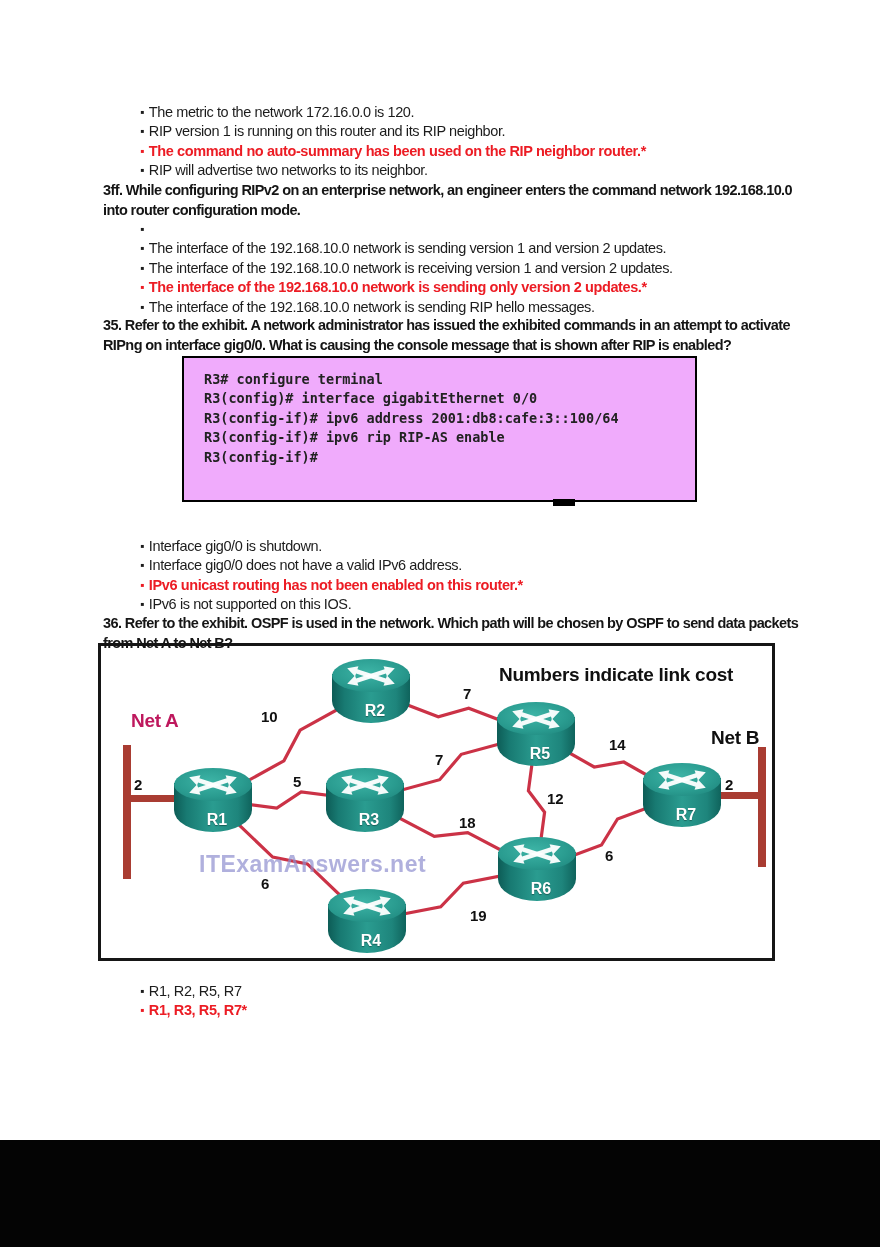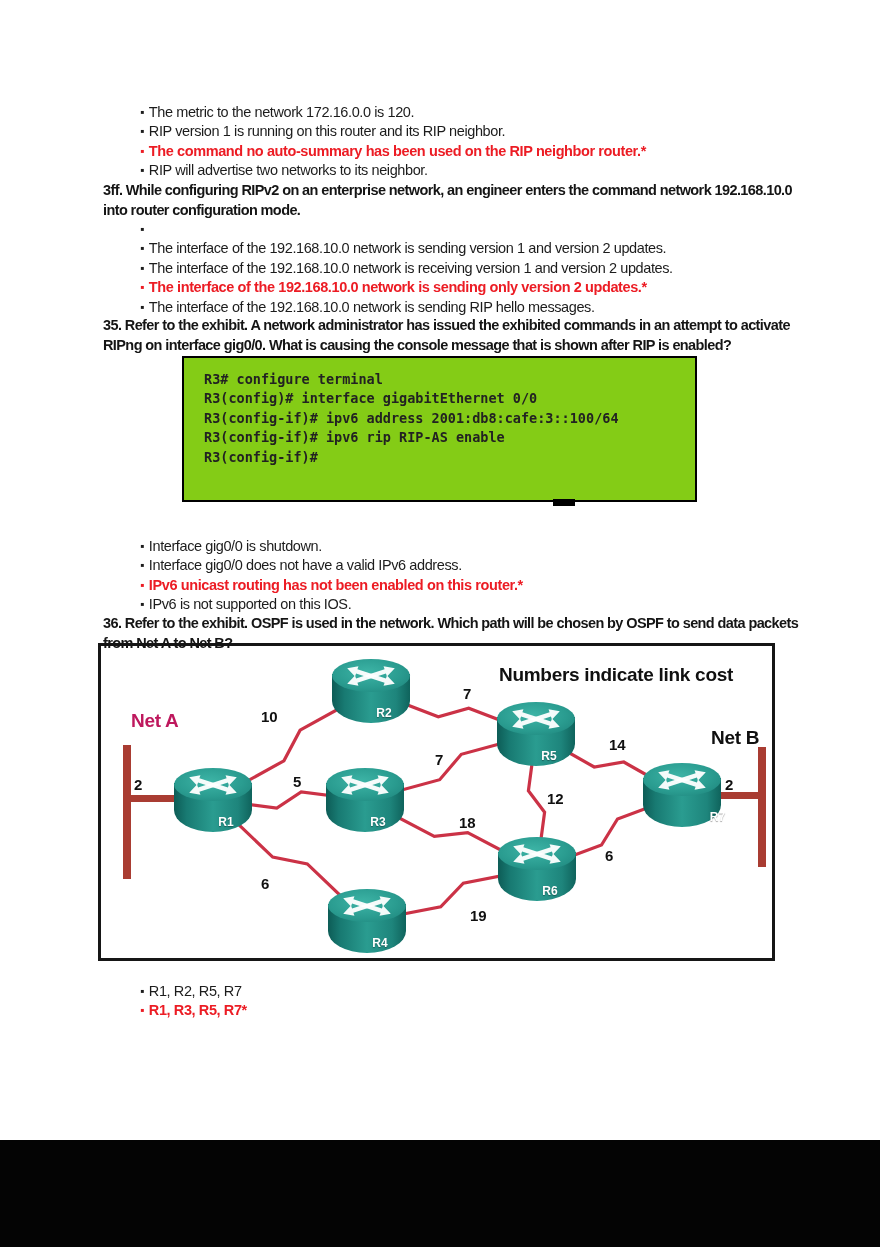--- a/index.html
+++ b/index.html
@@ -9,32 +9,32 @@
   
   .optlist{position:absolute;}
   .opt{display:flex;align-items:flex-start;line-height:19.4px;font-size:14.5px;letter-spacing:-0.4px;color:#1c1c1c;white-space:nowrap;}
   .opt .blt{font-size:12px;line-height:19.4px;margin-right:5px;}
   .opt.red{color:#ec1c24;font-weight:700;}
 
   
   .qhead{position:absolute;width:700px;font-size:14.5px;font-weight:700;letter-spacing:-0.6px;line-height:19.6px;color:#151515;z-index:5;}
 
   
-  #console-box{position:absolute;left:182px;top:356px;width:515px;height:146px;border:2px solid #000;box-sizing:border-box;background:#84cc16;padding:12px 0 0 20px;}
+  #console-box{position:absolute;left:182px;top:356px;width:515px;height:146px;border:2px solid #000;box-sizing:border-box;background:#f0abfc;padding:12px 0 0 20px;}
   .cline{font-family:"DejaVu Sans Mono",monospace;font-size:13.5px;font-weight:700;color:#222;line-height:19.4px;white-space:pre;}
   #console-mark{position:absolute;left:553px;top:499px;width:22px;height:7px;background:#000;}
 
   
   #diagram{position:absolute;left:98px;top:643px;width:677px;height:318px;border:3px solid #161616;box-sizing:border-box;background:#fff;}
   #link-layer,#arrow-layer{position:absolute;left:0;top:0;z-index:1;}
   #arrow-layer{z-index:3;pointer-events:none;}
   .router{position:absolute;width:78px;height:64px;z-index:2;}
   .r-body{position:absolute;left:0;top:15px;width:78px;height:49px;border-radius:0 0 39px 39px / 0 0 22px 22px;background:linear-gradient(90deg,#0d5c56 0%,#187a72 16%,#2a9c90 50%,#1e857c 82%,#0f635c 100%);}
   .r-top{position:absolute;left:0;top:0;width:78px;height:33px;border-radius:50%;background:radial-gradient(ellipse at 45% 40%,#3db4a6 0%,#2a9c90 55%,#1c8078 100%);}
-  .r-label{position:absolute;left:13px;bottom:3px;width:100%;text-align:center;color:#fff;font-weight:700;font-size:12px;z-index:4;text-shadow:0 1px 1px rgba(0,0,0,.35);}
+  .r-label{position:absolute;left:4px;bottom:3px;width:100%;text-align:center;color:#fff;font-weight:700;font-size:16px;z-index:4;text-shadow:0 1px 1px rgba(0,0,0,.35);}
   .seg{position:absolute;background:#a93c32;z-index:1;}
   .dlabel{position:absolute;font-weight:700;font-size:19px;color:#101010;z-index:4;letter-spacing:-0.3px;}
   .cost{position:absolute;font-weight:700;font-size:15px;color:#101010;z-index:4;}
   #net-a-label{color:#be185d;}
   #watermark{position:absolute;left:98px;top:205px;width:340px;font-size:23px;font-weight:700;color:#8f8fd0;opacity:.7;z-index:4;letter-spacing:0.5px;}
 
   
   #footer-bar{position:absolute;left:0;top:1140px;width:880px;height:107px;background:#040404;}
 </style>
 </head>
@@ -159,21 +159,21 @@
     <div class="router" style="left:396px;top:56px;">
         <div class="r-body"></div>
         <div class="r-top"></div>
         <div class="r-label">R5</div>
       </div>
     <div class="router" style="left:397px;top:191px;">
         <div class="r-body"></div>
         <div class="r-top"></div>
         <div class="r-label">R6</div>
       </div>
-    <div class="router" style="left:542px;top:117px;padding-left:45px;">
+    <div class="router" style="left:542px;top:117px;">
         <div class="r-body"></div>
         <div class="r-top"></div>
         <div class="r-label">R7</div>
       </div>
 
     <svg id="arrow-layer" width="671" height="312" viewBox="0 0 671 312">
         <path d="M-25,0 L-15,-5.5 L-15,-2.2 L15,-2.2 L15,-5.5 L25,0 L15,5.5 L15,2.2 L-15,2.2 L-15,5.5 Z" transform="translate(112,139) rotate(18)" fill="#ffffff" opacity="0.95"></path>
         <path d="M-25,0 L-15,-5.5 L-15,-2.2 L15,-2.2 L15,-5.5 L25,0 L15,5.5 L15,2.2 L-15,2.2 L-15,5.5 Z" transform="translate(112,139) rotate(-18)" fill="#ffffff" opacity="0.95"></path>
         <path d="M-25,0 L-15,-5.5 L-15,-2.2 L15,-2.2 L15,-5.5 L25,0 L15,5.5 L15,2.2 L-15,2.2 L-15,5.5 Z" transform="translate(270,30) rotate(18)" fill="#ffffff" opacity="0.95"></path>
         <path d="M-25,0 L-15,-5.5 L-15,-2.2 L15,-2.2 L15,-5.5 L25,0 L15,5.5 L15,2.2 L-15,2.2 L-15,5.5 Z" transform="translate(270,30) rotate(-18)" fill="#ffffff" opacity="0.95"></path>
@@ -185,20 +185,21 @@
         <path d="M-25,0 L-15,-5.5 L-15,-2.2 L15,-2.2 L15,-5.5 L25,0 L15,5.5 L15,2.2 L-15,2.2 L-15,5.5 Z" transform="translate(435,73) rotate(-18)" fill="#ffffff" opacity="0.95"></path>
         <path d="M-25,0 L-15,-5.5 L-15,-2.2 L15,-2.2 L15,-5.5 L25,0 L15,5.5 L15,2.2 L-15,2.2 L-15,5.5 Z" transform="translate(436,208) rotate(18)" fill="#ffffff" opacity="0.95"></path>
         <path d="M-25,0 L-15,-5.5 L-15,-2.2 L15,-2.2 L15,-5.5 L25,0 L15,5.5 L15,2.2 L-15,2.2 L-15,5.5 Z" transform="translate(436,208) rotate(-18)" fill="#ffffff" opacity="0.95"></path>
         <path d="M-25,0 L-15,-5.5 L-15,-2.2 L15,-2.2 L15,-5.5 L25,0 L15,5.5 L15,2.2 L-15,2.2 L-15,5.5 Z" transform="translate(581,134) rotate(18)" fill="#ffffff" opacity="0.95"></path>
         <path d="M-25,0 L-15,-5.5 L-15,-2.2 L15,-2.2 L15,-5.5 L25,0 L15,5.5 L15,2.2 L-15,2.2 L-15,5.5 Z" transform="translate(581,134) rotate(-18)" fill="#ffffff" opacity="0.95"></path>
       </svg>
 
     <div class="dlabel" id="diagram-note" style="left:398px;top:18px;">Numbers indicate link cost</div>
     <div class="dlabel" id="net-a-label" style="left:30px;top:64px;">Net A</div>
     <div class="dlabel" style="left:610px;top:81px;">Net B</div>
+    <div id="watermark">ITExamAnswers.net</div>
 
     <div class="cost" style="left:160px;top:62px;">10</div>
     <div class="cost" style="left:362px;top:39px;">7</div>
     <div class="cost" style="left:192px;top:127px;">5</div>
     <div class="cost" style="left:334px;top:105px;">7</div>
     <div class="cost" style="left:508px;top:90px;">14</div>
     <div class="cost" style="left:446px;top:144px;">12</div>
     <div class="cost" style="left:358px;top:168px;">18</div>
     <div class="cost" style="left:504px;top:201px;">6</div>
     <div class="cost" style="left:160px;top:229px;">6</div>

